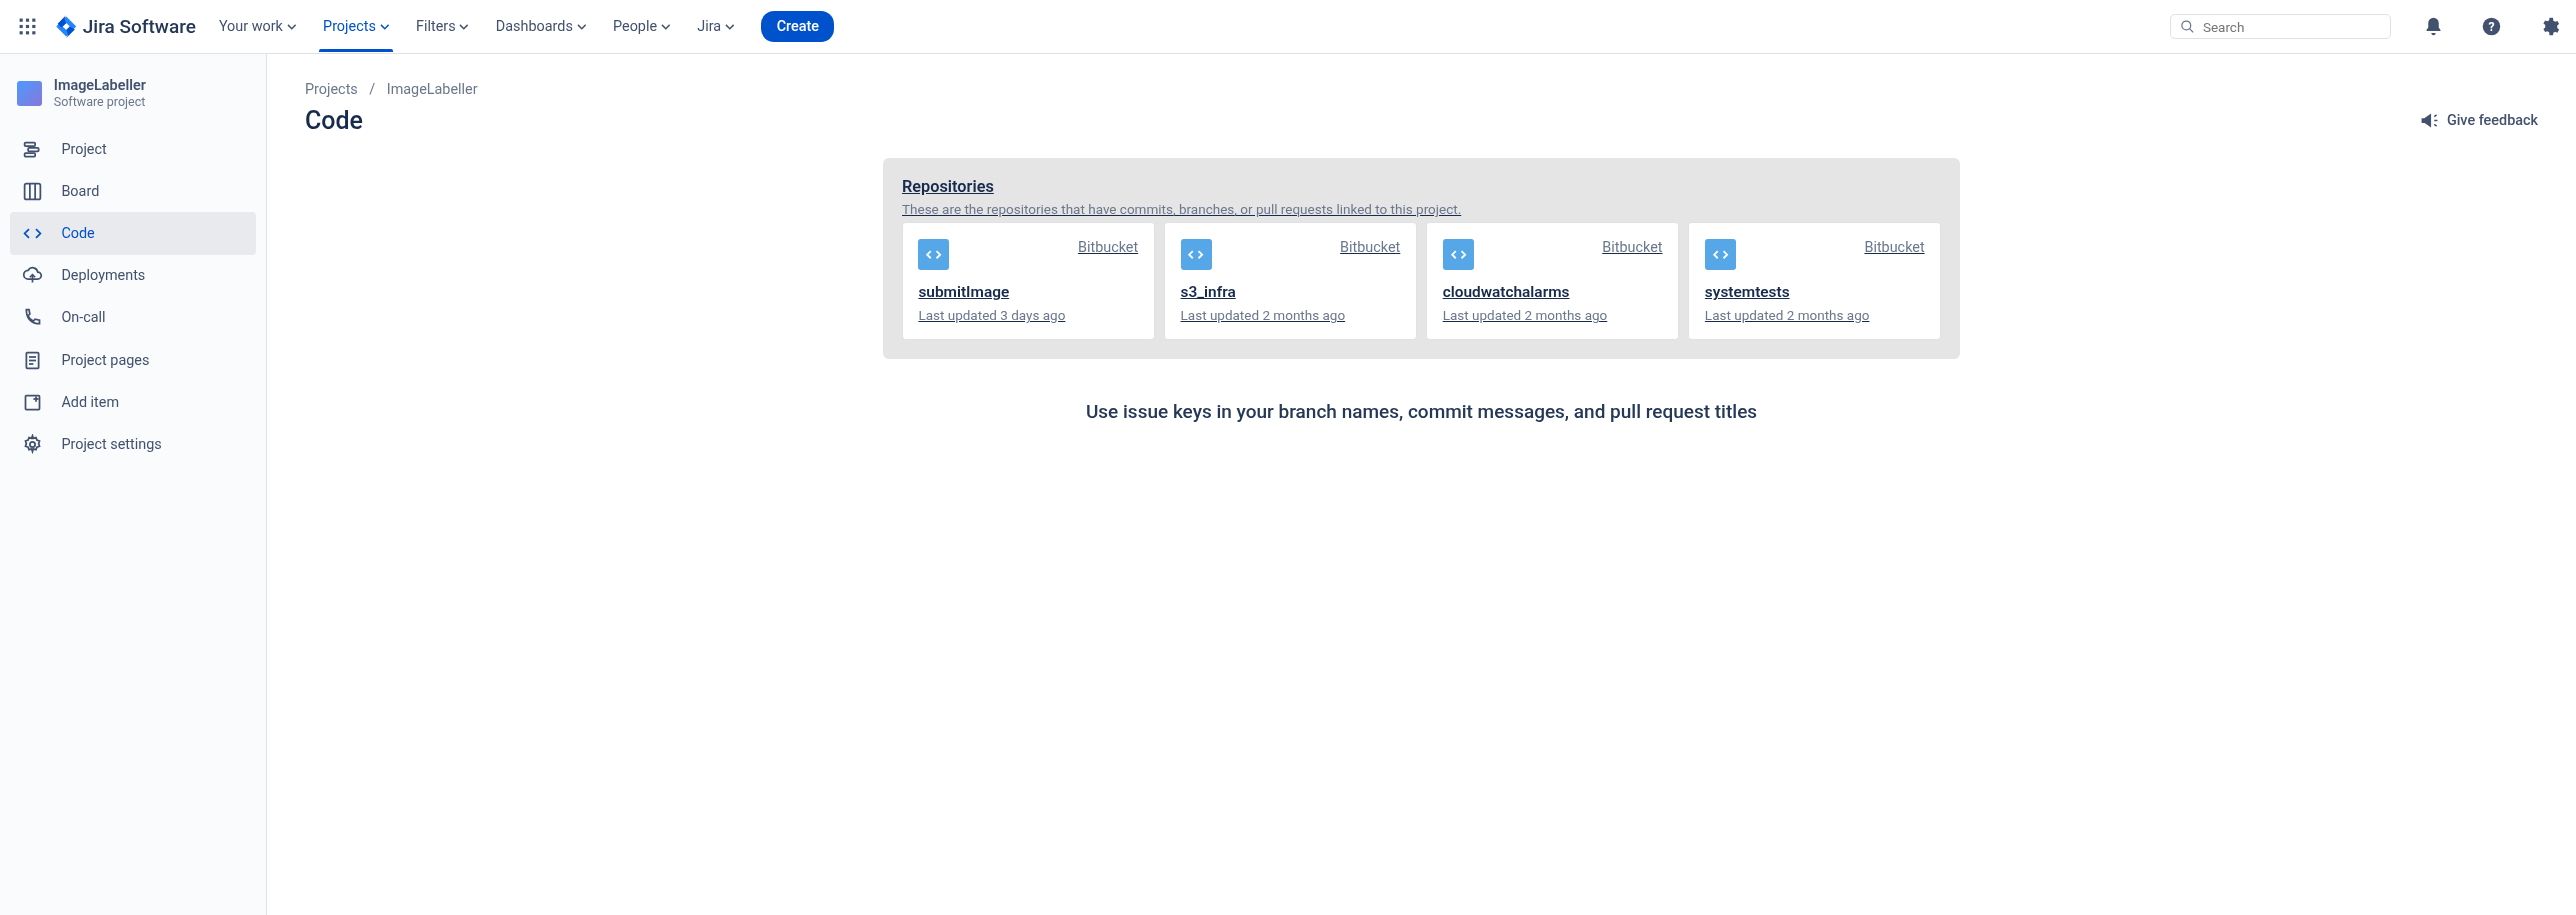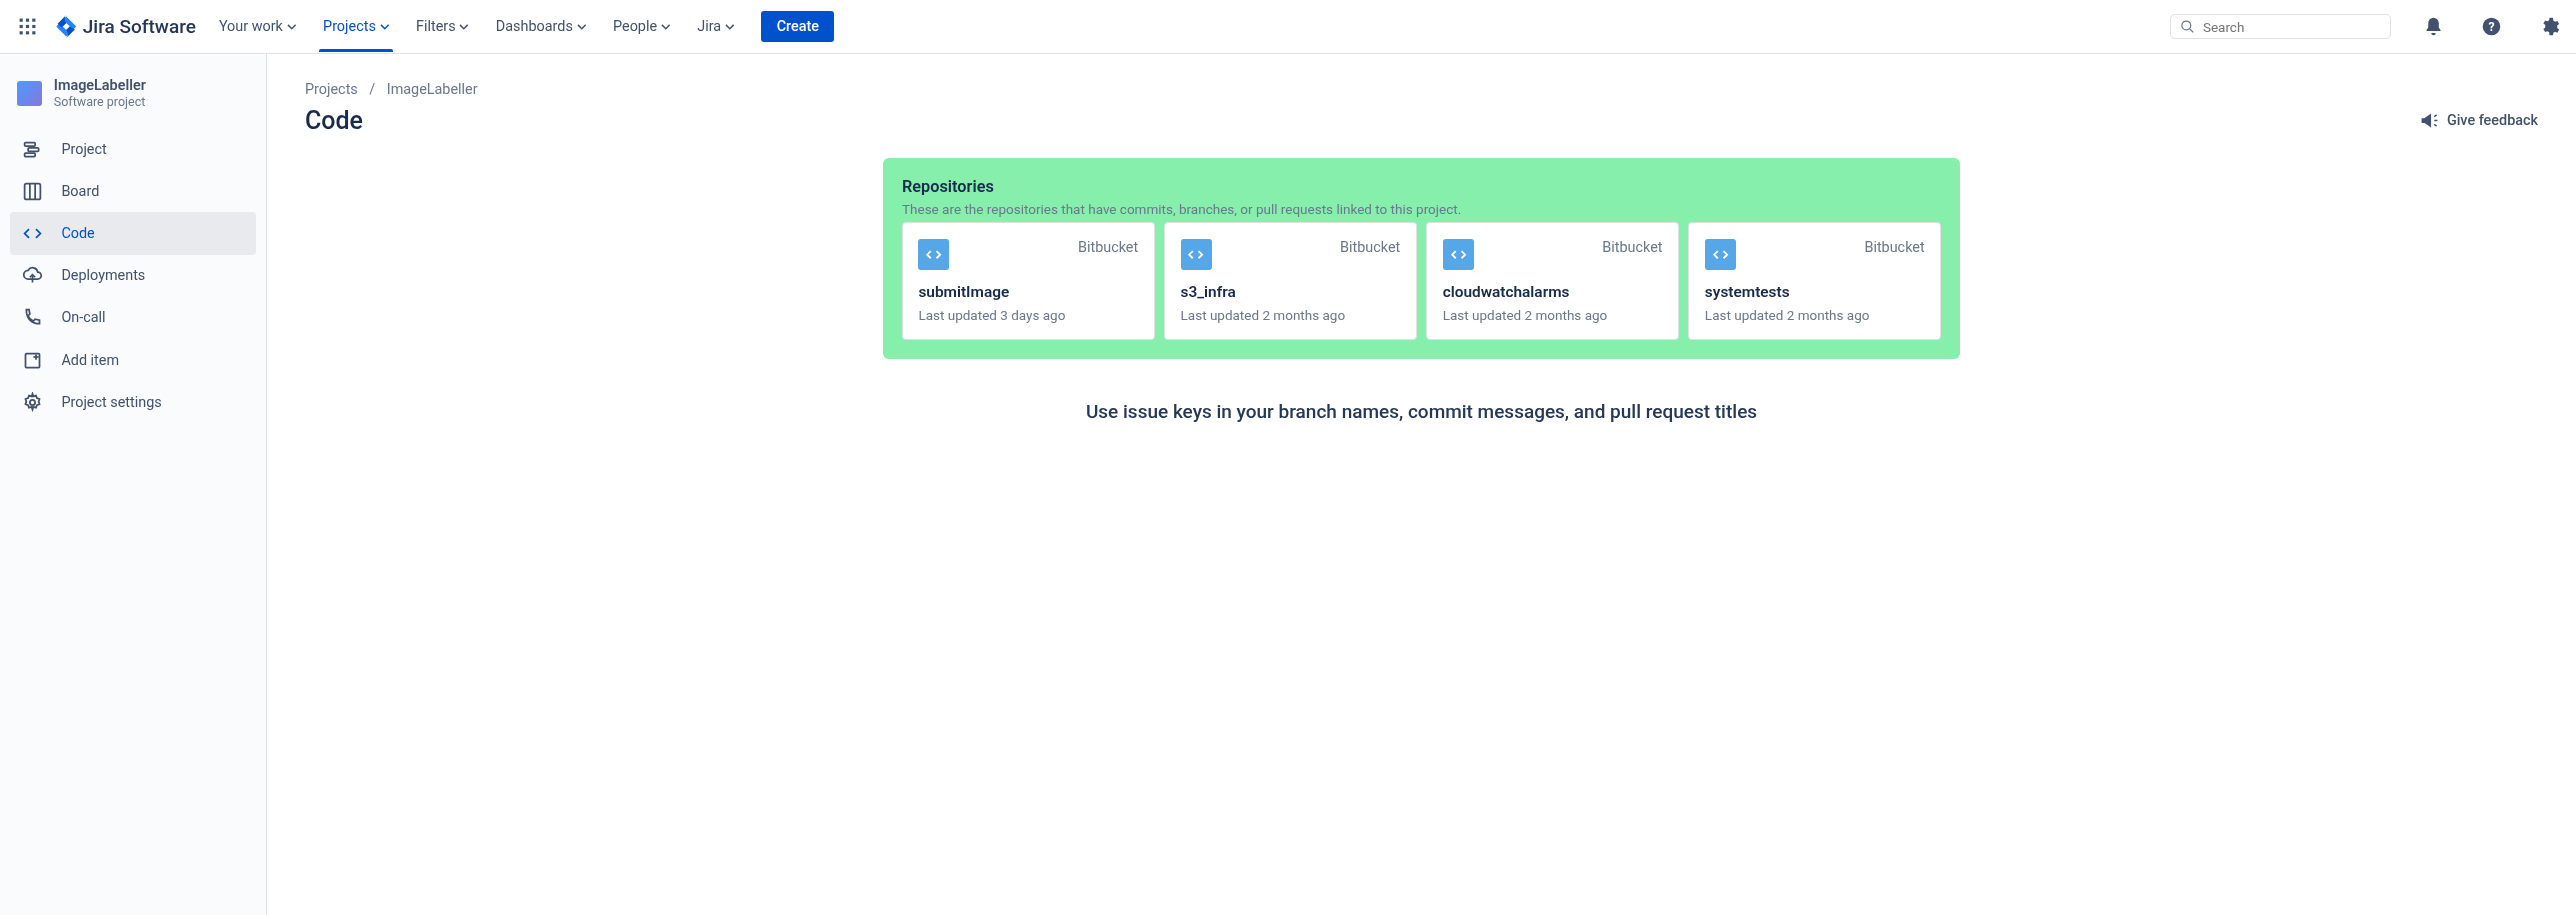--- a/index.html
+++ b/index.html
@@ -8,21 +8,21 @@
 
 .topnav { display: flex; align-items: center; height: 54px; padding: 0 11.5px; border-bottom: 1px solid #DFE1E6; }
 .topnav-left { display: flex; align-items: center; gap: 3.8px; }
 .app-switcher { width: 31px; height: 31px; display: flex; align-items: center; justify-content: center; cursor: pointer; border-radius: 2.9px; }
 .logo { display: flex; align-items: center; gap: 5.8px; padding: 0 7.7px; cursor: pointer; }
 .logo-text { font-size: 19px; font-weight: 500; color: #253858; }
 .nav-item { display: flex; align-items: center; gap: 3.8px; padding: 0 11.5px; height: 50px; cursor: pointer; font-size: 14.4px; color: #42526E; position: relative; }
 .nav-item.active { color: #0052CC; }
 .nav-item.active::after { content: ""; position: absolute; bottom: 0; left: 7.7px; right: 7.7px; height: 2.9px; background: #0052CC; border-radius: 1.9px 1.9px 0 0; }
 .chevron { width: 9.6px; height: 9.6px; }
-.create-btn { background: #0052CC; color: #fff; border: none; padding: 6.7px 15.4px; border-radius: 3px; font-size: 14.4px; font-weight: 500; cursor: pointer; margin-left: 11.5px; }
+.create-btn { background: #0052CC; color: #fff; border: none; padding: 6.7px 15.4px; border-radius: 13px; font-size: 14.4px; font-weight: 500; cursor: pointer; margin-left: 11.5px; }
 .topnav-right { margin-left: auto; display: flex; align-items: center; gap: 27px; }
 .search-box { display: flex; align-items: center; border: 1.9px solid #DFE1E6; border-radius: 4.8px; padding: 3.8px 9.6px; width: 221px; gap: 7.7px; }
 .search-input { border: none; outline: none; font-size: 13.5px; flex: 1; color: #6B778C; }
 .icon-btn { width: 31px; height: 31px; display: flex; align-items: center; justify-content: center; cursor: pointer; border-radius: 50%; }
 
 
 .layout { display: flex; height: calc(100vh - 54px); }
 .sidebar { width: 267px; border-right: 1px solid #DFE1E6; padding: 23px 9.6px 9.6px 9.6px; background: #FAFBFC; }
 .project-header { display: flex; align-items: center; gap: 11.5px; padding: 0 7.7px 19px 7.7px; }
 .project-avatar { width: 25px; height: 25px; border-radius: 2.9px; background: linear-gradient(135deg, #4C9AFF 0%, #8777D9 100%); flex-shrink: 0; }
@@ -34,21 +34,21 @@
 
 
 .main { flex: 1; padding: 27px 38px; overflow: auto; }
 .breadcrumb { display: flex; align-items: center; gap: 11.5px; font-size: 14.4px; color: #6B778C; margin-bottom: 7.7px; }
 .breadcrumb a { color: #6B778C; text-decoration: none; cursor: pointer; }
 .breadcrumb-sep { color: #6B778C; }
 .page-header { display: flex; align-items: center; justify-content: space-between; margin-bottom: 23px; }
 .page-title { font-size: 25px; font-weight: 500; color: #172B4D; }
 .feedback { display: flex; align-items: center; gap: 7.7px; font-size: 14.4px; font-weight: 500; color: #42526E; cursor: pointer; }
 
-.repos-panel { background: #86efac; border-radius: 5.8px; padding: 19px; margin: 0 auto 38px auto; max-width: 1077px; }
+.repos-panel { background: #e5e5e5; border-radius: 5.8px; padding: 19px; margin: 0 auto 38px auto; max-width: 1077px; text-decoration: underline; }
 .repos-title { font-size: 16.3px; font-weight: 600; color: #172B4D; margin-bottom: 5.8px; }
 .repos-desc { font-size: 13.5px; color: #6B778C; margin-bottom: 5px; }
 .repo-cards { display: flex; gap: 9.6px; }
 .repo-card { flex: 1; background: #fff; border: 1px solid #DFE1E6; border-radius: 3.8px; padding: 15.4px; cursor: pointer; }
 .repo-card-top { display: flex; justify-content: space-between; align-items: flex-start; margin-bottom: 13.5px; gap: 27px; }
 .repo-icon { width: 31px; height: 31px; background: #56A7E8; border-radius: 2.9px; display: flex; align-items: center; justify-content: center; }
 .repo-source { font-size: 14.4px; color: #6B778C; }
 .repo-name { font-size: 15.4px; font-weight: 600; color: #172B4D; margin-bottom: 5.8px; }
 .repo-updated { font-size: 13.5px; color: #6B778C; }
 
@@ -209,20 +209,33 @@
           <svg width="21" height="21" viewBox="0 0 24 24">
             <path fill="none" stroke="#42526E" stroke-width="2" d="M5 4c0 9 6 15 15 15v-4l-5-1-2 2c-3-1-5-3-6-6l2-2-1-5H5z"></path>
           </svg>
         </span>
       <span>On-call</span>
     </div>
     <div class="side-item">
       <span class="side-icon">
           <svg width="21" height="21" viewBox="0 0 24 24">
             <g fill="none" stroke="#42526E" stroke-width="2">
+              <rect x="5" y="3" width="14" height="18" rx="1"></rect>
+              <line x1="8" y1="8" x2="16" y2="8"></line>
+              <line x1="8" y1="12" x2="16" y2="12"></line>
+              <line x1="8" y1="16" x2="13" y2="16"></line>
+            </g>
+          </svg>
+        </span>
+      <span>Project pages</span>
+    </div>
+    <div class="side-item">
+      <span class="side-icon">
+          <svg width="21" height="21" viewBox="0 0 24 24">
+            <g fill="none" stroke="#42526E" stroke-width="2">
               <rect x="4" y="4" width="16" height="16" rx="1"></rect>
               <line x1="16" y1="5" x2="16" y2="11"></line>
               <line x1="13" y1="8" x2="19" y2="8"></line>
             </g>
           </svg>
         </span>
       <span>Add item</span>
     </div>
     <div class="side-item">
       <span class="side-icon">

